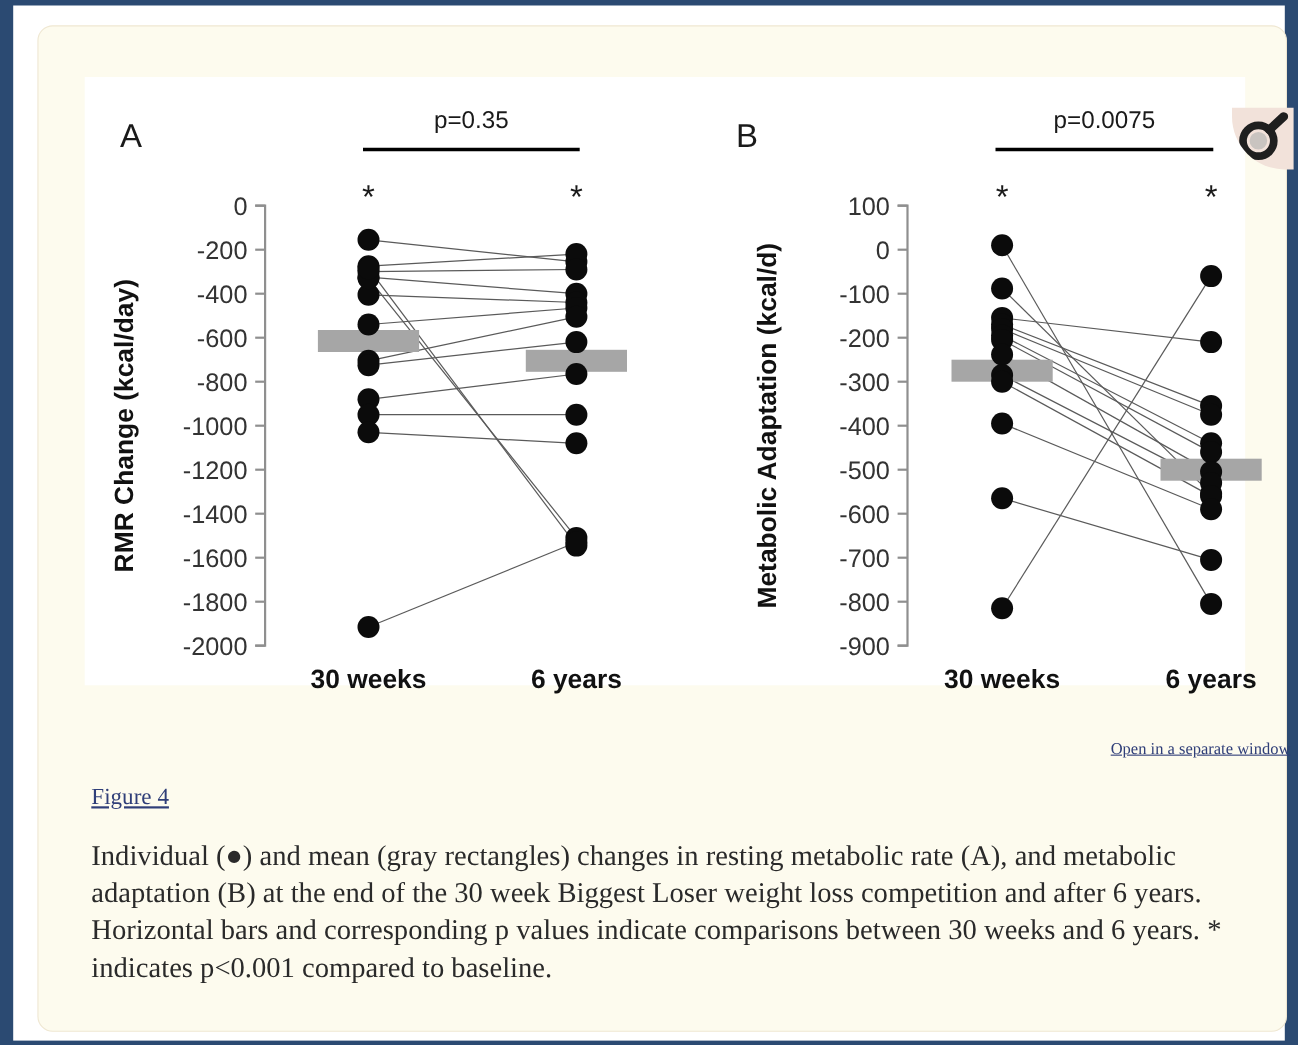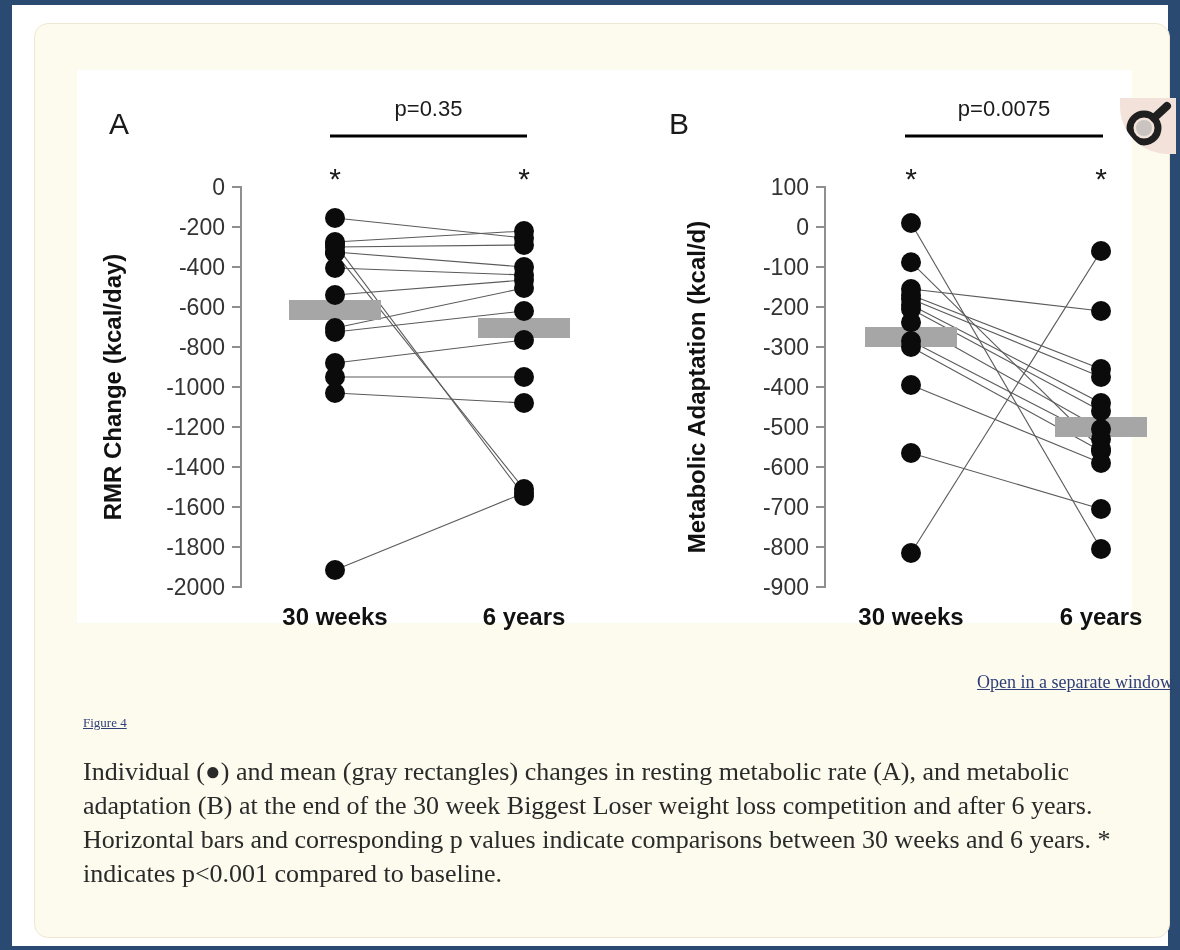--- a/index.html
+++ b/index.html
@@ -90,30 +90,30 @@
 
   
   #caption-area {
     position: absolute;
     left: 48px; top: 648px;
     width: 1090px;
   }
   #openlink-row { text-align: right; }
   #openlink {
     font-family: "Liberation Serif", serif;
-    font-size: 18px;
+    font-size: 15px;
     color: #2f3e78;
     text-decoration: underline;
     cursor: pointer;
     display: inline-block;
   }
   #figlabel {
     margin-top: 22px;
     font-family: "Liberation Serif", serif;
-    font-size: 13px;
+    font-size: 21px;
     color: #2f3e78;
     text-decoration: underline;
     display: inline-block;
     cursor: pointer;
   }
   #captiontext {
     margin-top: 24px;
     font-family: "Liberation Serif", serif;
     font-size: 26px;
     line-height: 34px;

